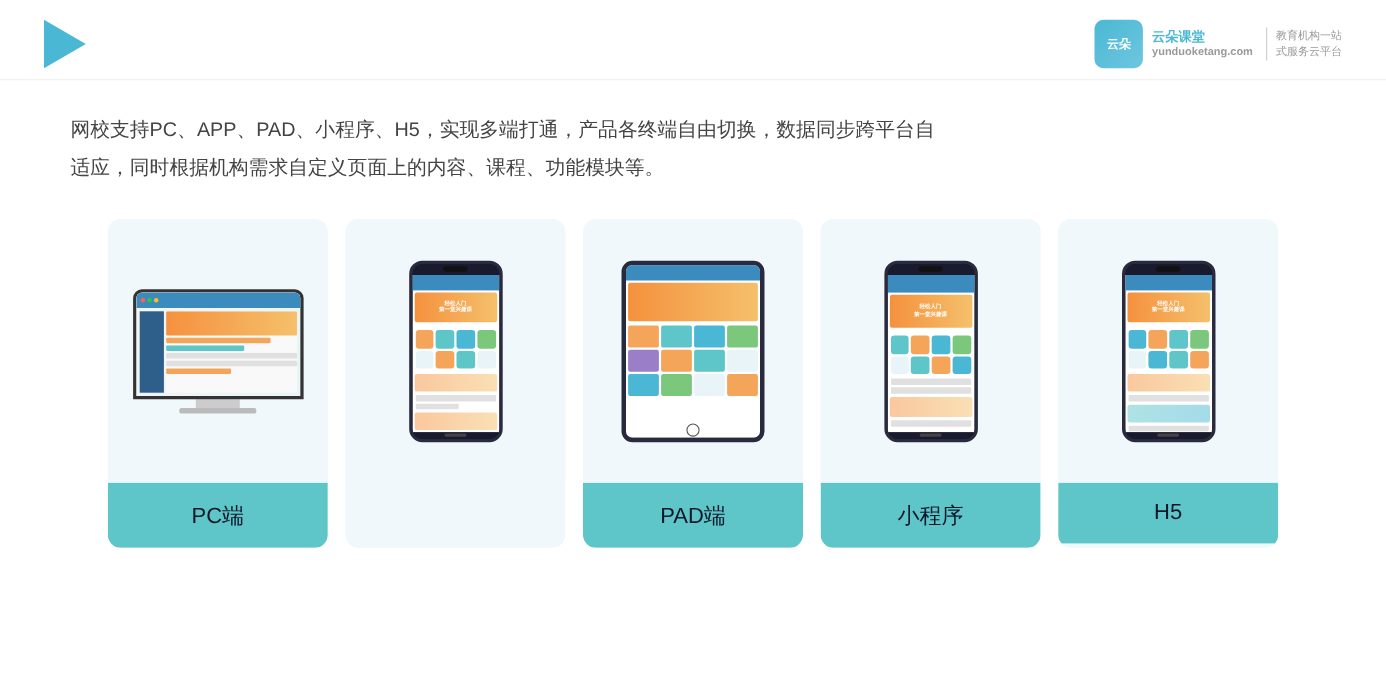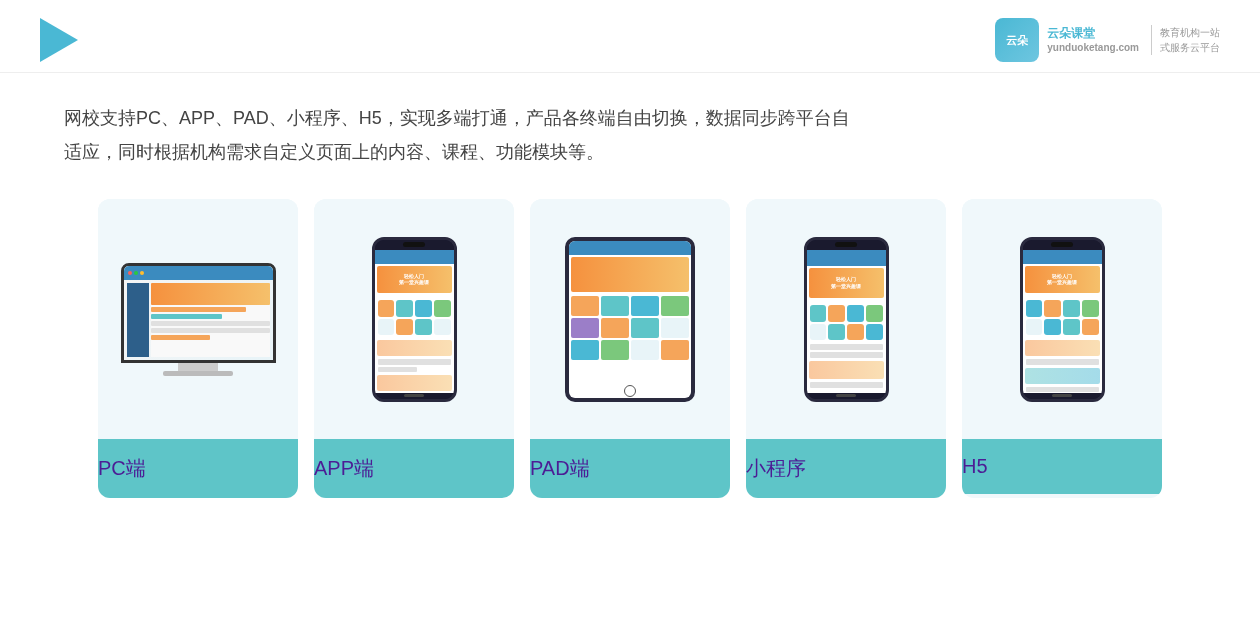--- a/index.html
+++ b/index.html
@@ -117,21 +117,22 @@
       height: 240px;
       display: flex;
       align-items: center;
       justify-content: center;
       padding: 20px 10px;
       background: #f0f8fb;
     }
 
     .card-label {
       background: #5ec5c8;
-      color: #4c1d95;
+      color: #0f172a;
+      text-align: center;
       padding: 16px 0;
       font-size: 20px;
       font-weight: 400;
     }
 
     
     .pc-monitor {
       display: flex;
       flex-direction: column;
       align-items: center;
@@ -462,21 +463,20 @@
             <div class="phone-row-sm"></div>
             <div class="phone-row-sm" style="width:50%;"></div>
             <div class="phone-course-row"></div>
           </div>
           <div class="phone-bottom">
             <div class="phone-home"></div>
           </div>
         </div>
       </div>
     </div>
-    <div class="card-label">APP端</div>
   </div>
 
   <div class="card">
     <div class="card-image-area">
       <div class="tablet-mockup">
         <div class="tablet-frame">
           <div class="tablet-btn-left"></div>
           <div class="tablet-screen">
             <div class="tablet-screen-header"></div>
             <div class="tablet-banner"></div>

